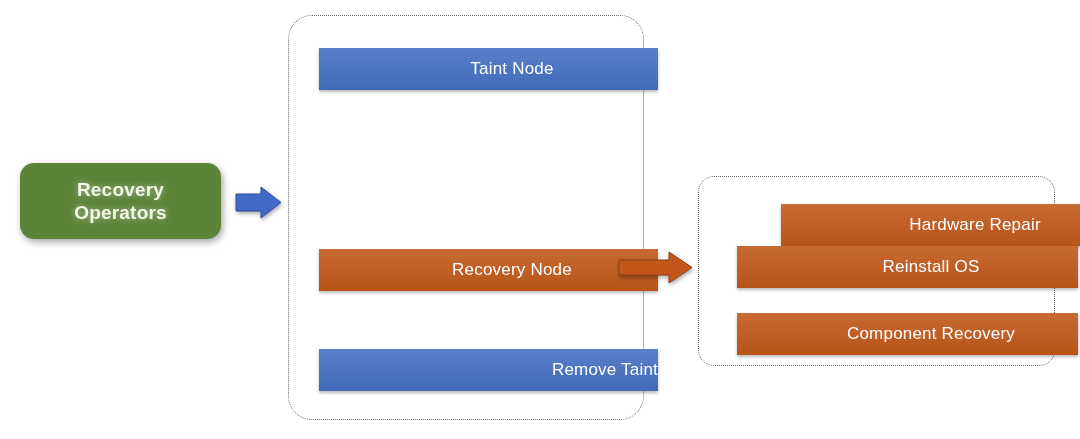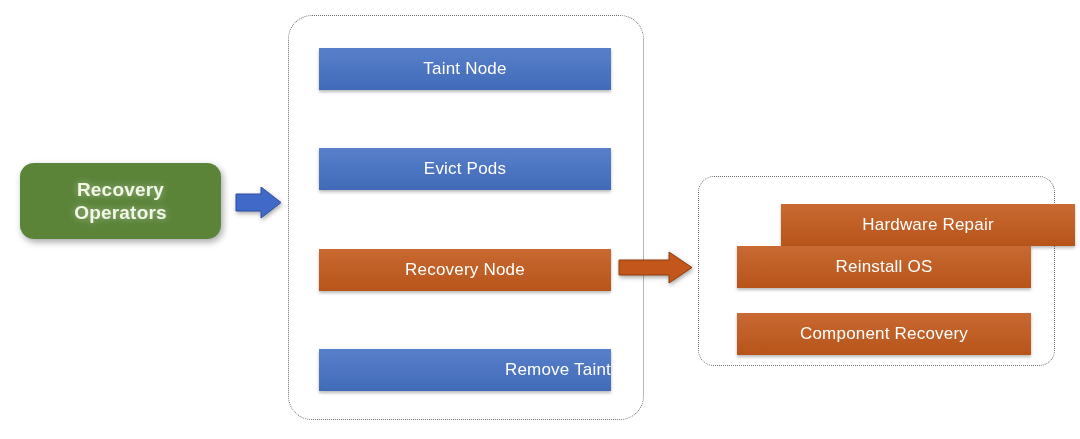--- a/index.html
+++ b/index.html
@@ -63,20 +63,21 @@
     height: 42px;
     display: flex;
     align-items: center;
     justify-content: center;
     color: #ffffff;
     font-size: 17px;
     font-weight: 400;
     box-shadow: 0 2px 3px rgba(0,0,0,0.28);
     background-image: linear-gradient(rgba(255,255,255,0.10), rgba(0,0,0,0.06));
     letter-spacing: 0.2px;
+    padding-left: 47px;
   }
   .workflow-panel .step { left: 30px;  width: 292px; }
   .repair-panel  .step { left: 38px;  width: 294px; }
 
   .wf-1 { top: 32px;  }
   .wf-2 { top: 132px; }
   .wf-3 { top: 233px; }
   .wf-4 { top: 333px; }
 
   .rp-1 { top: 27px; margin-left: 44px;  }
@@ -115,23 +116,20 @@
   </div>
 
   <svg class="arrow arrow-blue" viewBox="0 0 46 33">
     <polygon points="0,8 25,8 25,1 45,16.5 25,32 25,25 0,25" fill="#4169C8"></polygon>
   </svg>
 
   <div class="panel workflow-panel" style="border-color: rgb(110, 110, 110);">
     <div class="step wf-1" style="background-color: rgb(69, 113, 196);">
       <span>Taint Node</span>
     </div>
-    <div class="step wf-2" style="background-color: rgb(69, 113, 196);">
-      <span>Evict Pods</span>
-    </div>
     <div class="step wf-3" style="background-color: rgb(194, 89, 27); text-align: center;">
       <span>Recovery Node</span>
     </div>
     <div class="step wf-4" style="background-color: rgb(69, 113, 196); justify-content: flex-end;">
       <span>Remove Taint</span>
     </div>
   </div>
 
   <svg class="arrow arrow-orange" viewBox="0 0 74 33">
     <polygon points="0,9 50,9 50,1 73,16.5 50,32 50,24 0,24" fill="#C3571B"></polygon>

